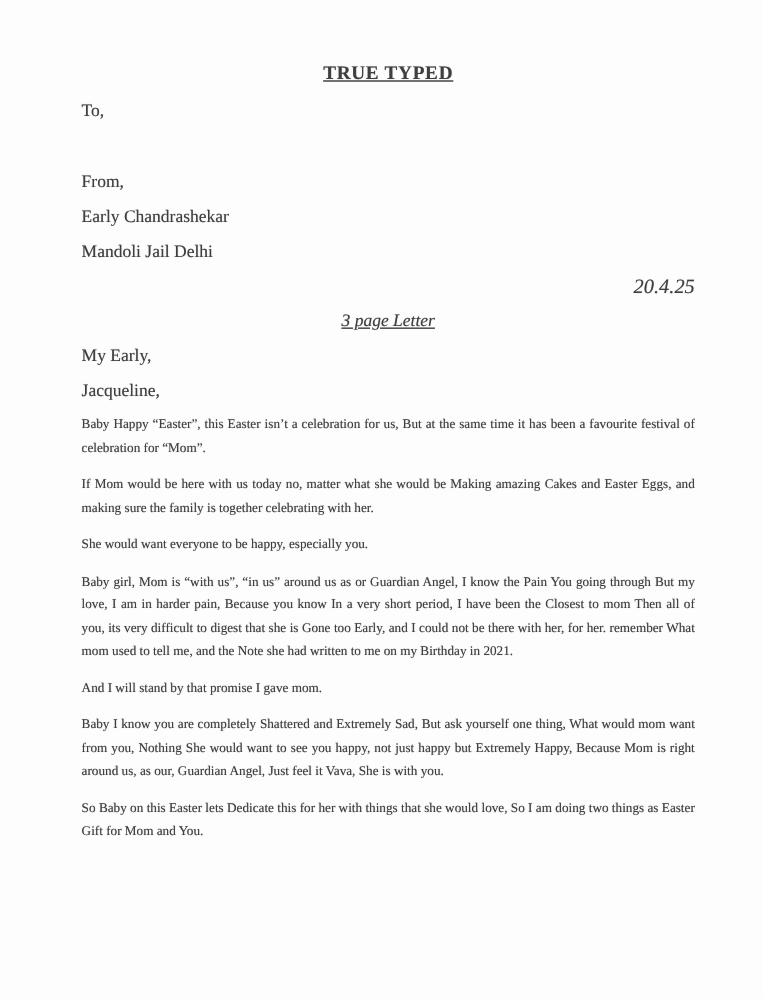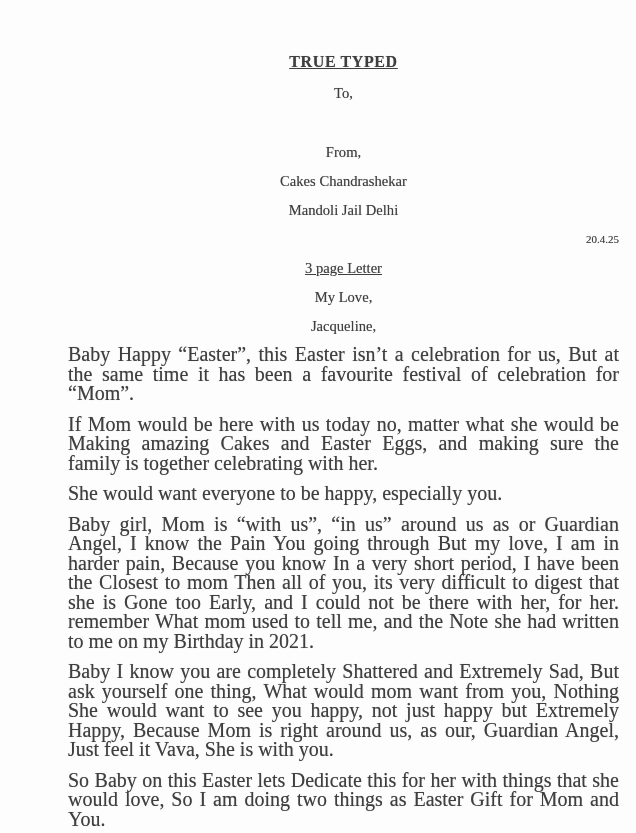--- a/index.html
+++ b/index.html
@@ -7,85 +7,88 @@
     padding: 0;
     background: #ffffff;
   }
   .page {
     position: relative;
     width: 636px;
     height: 833px;
     box-sizing: border-box;
     background: #fdfdfd;
     overflow: hidden;
-    padding: 53px 17px 0 68px;
+    padding: 53px 57px 0 68px;
     font-family: "Liberation Serif", "DejaVu Serif", serif;
     color: #3f3f3f;
     text-shadow: 0 0 0.7px rgba(70,70,70,0.55);
   }
   .title {
     margin: 0 0 12px 0;
     font-size: 16px;
     line-height: 18px;
     font-weight: bold;
     letter-spacing: 0.6px;
     text-align: center;
     text-decoration: underline;
   }
   .hdr {
     margin: 0 0 9px 0;
     font-size: 14.6px;
     line-height: 20px;
-    text-align: center;
+    text-align: left;
   }
   .spacer {
     height: 30px;
   }
   .date-line {
     margin: 0 0 9px 0;
-    font-size: 11px;
+    font-size: 17px;
     line-height: 20px;
     text-align: right;
+    font-style: italic;
   }
   .center-ul {
     margin: 0 0 9px 0;
     font-size: 14.6px;
     line-height: 20px;
     text-align: center;
     text-decoration: underline;
+    font-style: italic;
   }
   .body-para {
     margin: 0 0 11px 0;
-    font-size: 20px;
+    font-size: 11px;
     line-height: 19.5px;
     text-align: justify;
   }
 </style>
 </head>
 <body>
 
 <div class="page">
 
   <h1 class="title">TRUE TYPED</h1>
 
   <p class="hdr">To,</p>
 
   <div class="spacer"></div>
 
   <p class="hdr">From,</p>
-  <p class="hdr">Cakes Chandrashekar</p>
+  <p class="hdr">Early Chandrashekar</p>
   <p class="hdr">Mandoli Jail Delhi</p>
 
   <p class="date-line">20.4.25</p>
 
   <p class="center-ul">3 page Letter</p>
 
-  <p class="hdr">My Love,</p>
+  <p class="hdr">My Early,</p>
   <p class="hdr">Jacqueline,</p>
 
   <p class="body-para">Baby Happy “Easter”, this Easter isn’t a celebration for us, But at the same time it has been a favourite festival of celebration for “Mom”.</p>
   <p class="body-para">If Mom would be here with us today no, matter what she would be Making amazing Cakes and Easter Eggs, and making sure the family is together celebrating with her.</p>
   <p class="body-para">She would want everyone to be happy, especially you.</p>
   <p class="body-para">Baby girl, Mom is “with us”, “in us” around us as or Guardian Angel, I know the Pain You going through But my love, I am in harder pain, Because you know In a very short period, I have been the Closest to mom Then all of you, its very difficult to digest that she is Gone too Early, and I could not be there with her, for her. remember What mom used to tell me, and the Note she had written to me on my Birthday in 2021.</p>
+  <p class="body-para">And I will stand by that promise I gave mom.</p>
   <p class="body-para">Baby I know you are completely Shattered and Extremely Sad, But ask yourself one thing, What would mom want from you, Nothing She would want to see you happy, not just happy but Extremely Happy, Because Mom is right around us, as our, Guardian Angel, Just feel it Vava, She is with you.</p>
   <p class="body-para">So Baby on this Easter lets Dedicate this for her with things that she would love, So I am doing two things as Easter Gift for Mom and You.</p>
 
 </div>
 
 </body></html>

